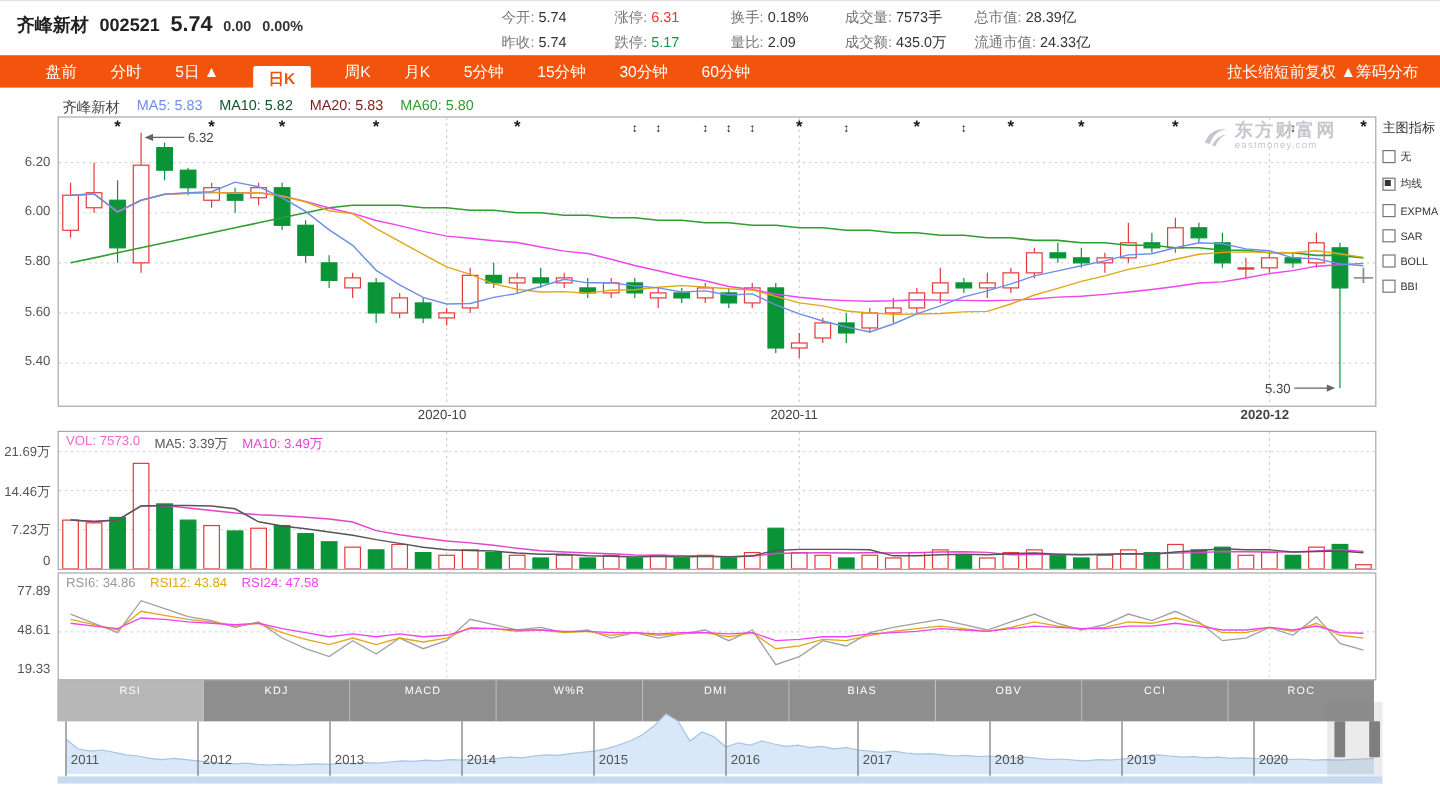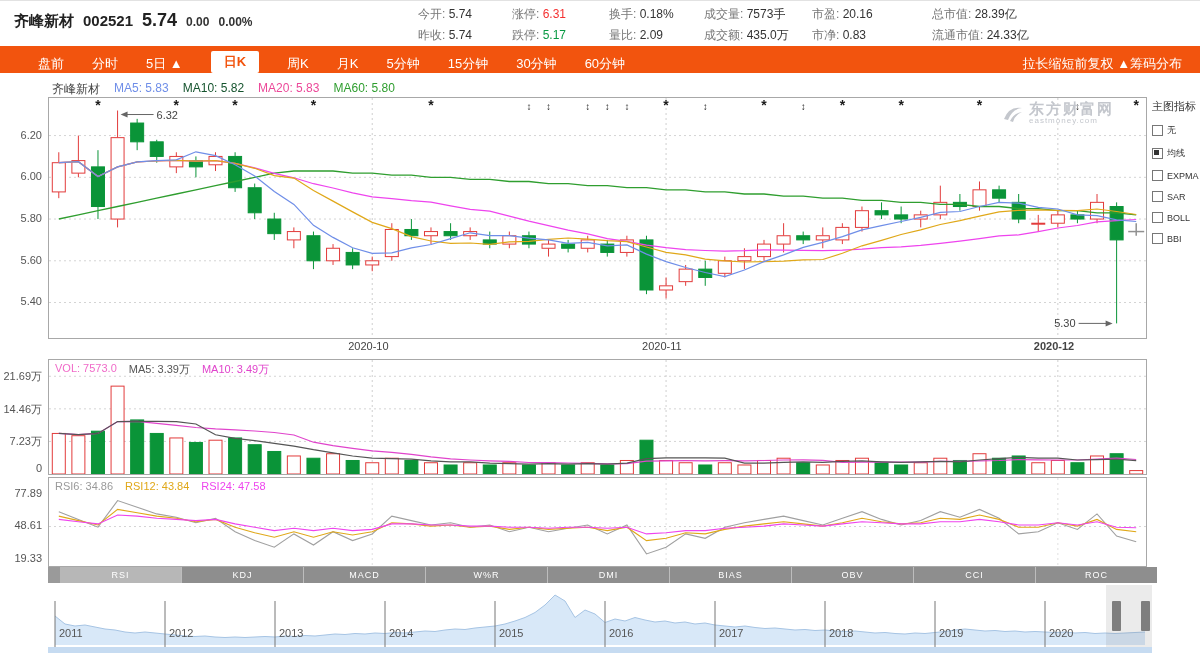--- a/index.html
+++ b/index.html
@@ -11,30 +11,30 @@
   .price{font-size:18px;font-weight:bold;color:#222;}
   .chg{font-size:12px;font-weight:bold;color:#333;}
   .stats{position:absolute;left:418px;top:5px;display:flex;}
   .scol{display:flex;flex-direction:column;gap:4px;}
   .scol.w0{width:94px}.scol.w1{width:96px}.scol.w2{width:97px}.scol.w3{width:95px}
   .scol.w4{width:108px}.scol.w5{width:120px}.scol.w6{width:130px}
   .stat{font-size:12px;white-space:nowrap;color:#333;}
   .stat .lb{color:#777;}
   
   .tabbar{position:absolute;top:45px;left:0;width:1200px;height:27px;background:#f2540e;
-          display:flex;align-items:flex-end;color:#fff;font-size:13px;}
+          display:flex;align-items:center;color:#fff;font-size:13px;}
   .ptab{margin-left:28px;cursor:pointer;white-space:nowrap;}
   .ptab:first-child{margin-left:38px;}
   .ptab.active{background:#fff;color:#f2540e;padding:2px 13px;border-radius:2px;font-weight:bold;margin-top:12px;}
   .actions{margin-left:auto;display:flex;margin-right:18px;}
   .abtn{cursor:pointer;white-space:nowrap;}
   
   .legend{position:absolute;left:52px;top:80px;font-size:12px;display:flex;gap:14px;}
   .lg-name{color:#444;}
-  .lg-ma5{color:#6f8ee8}.lg-ma10{color:#14532d}.lg-ma20{color:#ec4899}.lg-ma60{color:#2f9e2f}
+  .lg-ma5{color:#6f8ee8}.lg-ma10{color:#14532d}.lg-ma20{color:#7f1d1d}.lg-ma60{color:#2f9e2f}
   .inlegend{position:absolute;left:6px;top:2px;font-size:11px;display:flex;gap:12px;z-index:2;white-space:nowrap;}
   .vol-vol{color:#f06ac8}.vol-ma5{color:#555}.vol-ma10{color:#e044cc}
   .rsi-6{color:#9a9a9a}.rsi-12{color:#e0a819}.rsi-24{color:#ee44ee}
   
   .box{position:absolute;border:1px solid #a8a8a8;background:#fff;}
   #mainbox{left:48px;top:96px;width:1097px;height:240px;}
   #volbox{left:48px;top:358px;width:1097px;height:114px;}
   #rsibox{left:48px;top:476px;width:1097px;height:88px;}
   .ylabel{position:absolute;left:0;width:42px;text-align:right;font-size:11px;color:#555;}
   #dates{position:absolute;left:48px;top:339px;width:1097px;height:15px;}
@@ -45,21 +45,21 @@
   .wm1{font-size:15px;font-weight:bold;letter-spacing:2px;}
   .wm2{font-size:8px;letter-spacing:1px;}
   
   #sidebar{position:absolute;left:1152px;top:98px;width:47px;color:#333;}
   #sidebar .sb-title{font-size:11px;margin-bottom:4px;}
   .opt{display:flex;align-items:center;gap:4px;margin-top:10px;cursor:pointer;}
   .cb{width:9px;height:9px;border:1px solid #777;background:#fff;position:relative;flex:none;}
   .cb.checked::after{content:"";position:absolute;left:1px;top:1px;width:5px;height:5px;background:#333;}
   .ol{font-size:9px;white-space:nowrap;}
   
-  #strip{position:absolute;left:48px;top:566px;width:1097px;height:16px;display:flex;background:#9a9a9a;padding-left:12px;}
+  #strip{position:absolute;left:48px;top:566px;width:1097px;height:34px;display:flex;background:#9a9a9a;}
   .stab{flex:1;color:#fff;font-size:9px;line-height:16px;text-align:center;background:#8e8e8e;
         border-right:1px solid #bdbdbd;cursor:pointer;letter-spacing:1px;}
   .stab:last-child{border-right:none;}
   .stab.active{background:#b7b7b7;}
   
   #nav{position:absolute;left:48px;top:584px;width:1104px;height:62px;}
   #navstrip{position:absolute;left:48px;top:646px;width:1104px;height:6px;background:#c6dbf1;}
   #navsel{position:absolute;left:1106px;top:584px;width:46px;height:62px;background:rgba(130,130,130,0.16);}
   .handle{position:absolute;width:9px;height:30px;top:600px;background:#7e7e7e;border-radius:1px;cursor:ew-resize;}
   #h1{left:1112px;} #h2{left:1141px;}
@@ -86,24 +86,20 @@
       <div class="stat"><span class="lb">涨停:</span> <span style="color: rgb(244, 49, 49);">6.31</span></div>
       <div class="stat"><span class="lb">跌停:</span> <span style="color: rgb(10, 154, 68);">5.17</span></div>
     </div>
     <div class="scol w3">
       <div class="stat"><span class="lb">换手:</span> <span style="color: rgb(51, 51, 51);">0.18%</span></div>
       <div class="stat"><span class="lb">量比:</span> <span style="color: rgb(51, 51, 51);">2.09</span></div>
     </div>
     <div class="scol w4">
       <div class="stat"><span class="lb">成交量:</span> <span style="color: rgb(51, 51, 51);">7573手</span></div>
       <div class="stat"><span class="lb">成交额:</span> <span style="color: rgb(51, 51, 51);">435.0万</span></div>
-    </div>
-    <div class="scol w5">
-      <div class="stat"><span class="lb">市盈:</span> <span style="color: rgb(51, 51, 51);">20.16</span></div>
-      <div class="stat"><span class="lb">市净:</span> <span style="color: rgb(51, 51, 51);">0.83</span></div>
     </div>
     <div class="scol w6">
       <div class="stat"><span class="lb">总市值:</span> <span style="color: rgb(51, 51, 51);">28.39亿</span></div>
       <div class="stat"><span class="lb">流通市值:</span> <span style="color: rgb(51, 51, 51);">24.33亿</span></div>
     </div>
   </div>
 
   <div class="tabbar">
     <span class="ptab">盘前</span>
     <span class="ptab">分时</span>

